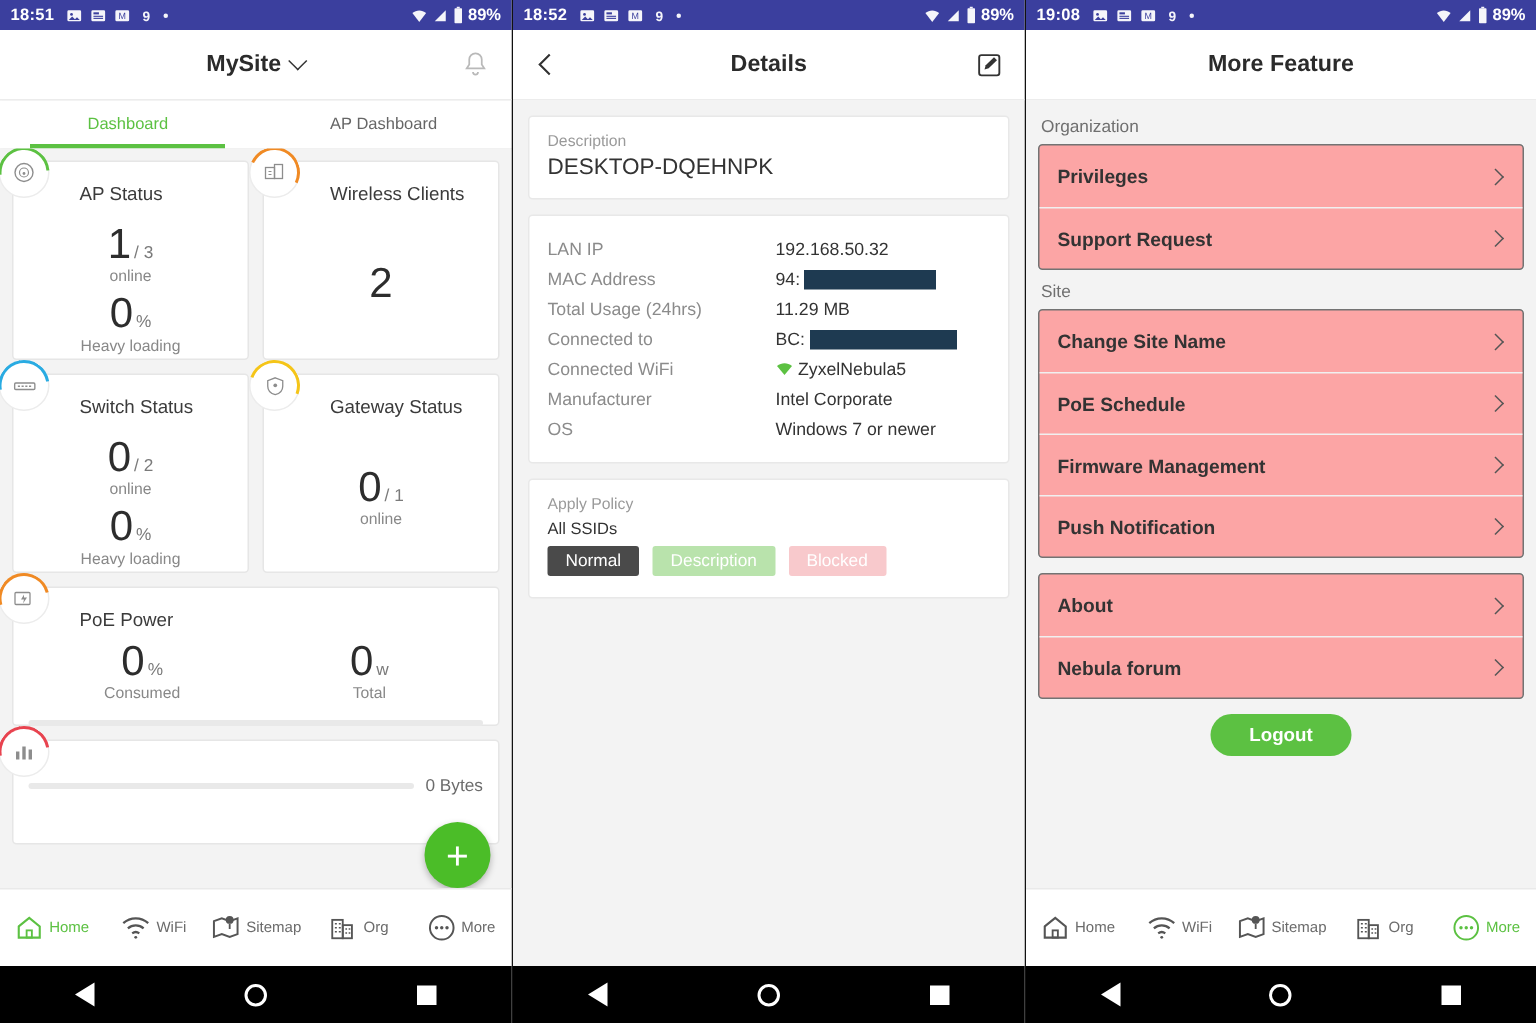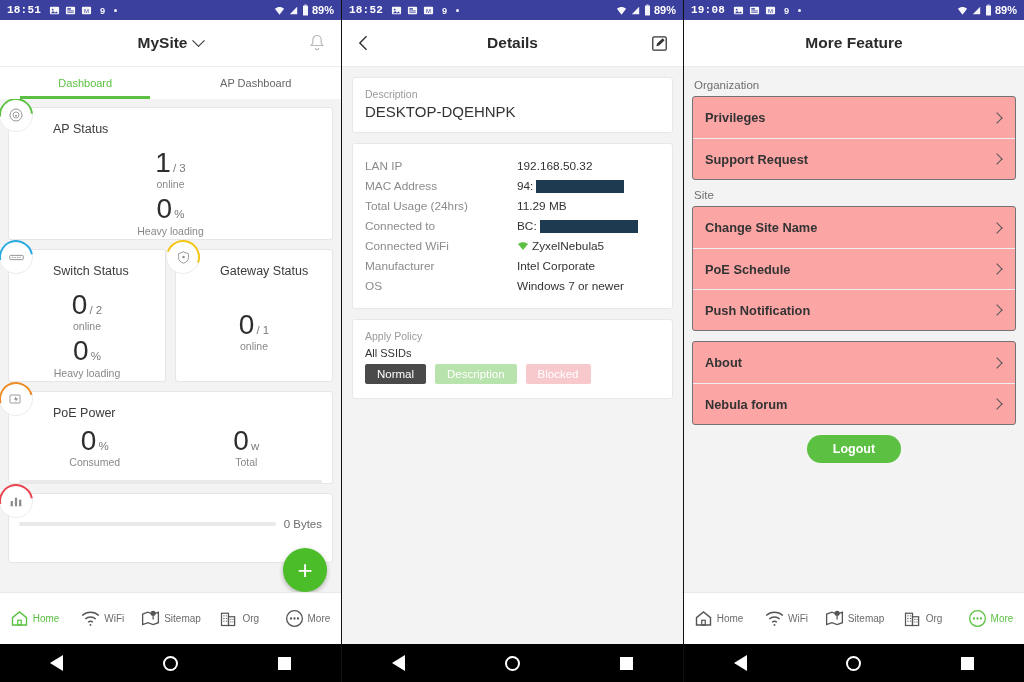--- a/index.html
+++ b/index.html
@@ -16,21 +16,21 @@
     border-right: 1px solid #111;
   }
   .phone:last-child { width: 340px; border-right: none; }
 
   
   .statusbar {
     height: 20px; background: #3b3f9e; color: #fff;
     display: flex; align-items: center; padding: 0 7px;
     font-size: 11px; flex: 0 0 20px;
   }
-  .sb-time { font-weight: 600; letter-spacing: .2px; font-family: Liberation Mono, monospace; }
+  .sb-time { font-weight: 600; letter-spacing: .2px; }
   .sb-icons { display: flex; align-items: center; gap: 5px; margin-left: 8px; }
   .sb-ic { width: 11px; height: 11px; display: inline-block; opacity: .95; }
   .sb-right { margin-left: auto; display: flex; align-items: center; gap: 3px; }
   .sb-batt-text { font-size: 11px; font-weight: 600; }
 
   
   .appbar {
     height: 47px; background: #fff; flex: 0 0 47px;
     display: flex; align-items: center; justify-content: center;
     position: relative; border-bottom: 1px solid #ececec;
@@ -245,20 +245,37 @@
                 <span class="card-title">AP Status</span>
               </div>
             <div class="stat-wrap">
               <div><span class="big">1</span><span class="small-sub">/ 3</span></div>
               <div class="unit-label">online</div>
               <div style="margin-top:4px"><span class="big">0</span><span class="small-sub">%</span></div>
               <div class="unit-label">Heavy loading</div>
             </div>
           </div>
 
+          <div class="card card-half" style="height:133px">
+            <div class="badge">
+              <div class="badge-arc" style="border-top-color:#f08a24;border-right-color:#f08a24;transform:rotate(-20deg)"></div>
+              <svg width="16" height="16" viewBox="0 0 24 24">
+                <rect x="3" y="7" width="9" height="11" fill="none" stroke="#8d8d8d" stroke-width="1.3"></rect>
+                <rect x="12" y="4" width="8" height="14" fill="none" stroke="#8d8d8d" stroke-width="1.3"></rect>
+                <path d="M6 11h3M6 14h3" stroke="#8d8d8d" stroke-width="1.1"></path>
+              </svg>
+            </div>
+            <div class="card-head">
+                <span class="spacer-badge"></span>
+                <span class="card-title">Wireless Clients</span>
+              </div>
+            <div class="stat-wrap" style="padding-top:32px">
+              <div class="big">2</div>
+            </div>
+          </div>
         </div>
 
         <div class="row">
           <div class="card card-half" style="height:133px">
             <div class="badge">
               <div class="badge-arc" style="border-top-color:#29abe2;border-left-color:#29abe2;transform:rotate(35deg)"></div>
               <svg width="17" height="17" viewBox="0 0 24 24">
                 <rect x="2.5" y="9" width="19" height="6" rx="1" fill="none" stroke="#8d8d8d" stroke-width="1.3"></rect>
                 <path d="M5.5 12h2M9 12h2M12.5 12h2M16 12h2" stroke="#8d8d8d" stroke-width="1.2"></path>
               </svg>
@@ -585,20 +602,24 @@
         <div class="list">
           <div class="list-item">
             <span>Change Site Name</span>
             <span class="chev"></span>
           </div>
           <div class="list-item">
             <span>PoE Schedule</span>
             <span class="chev"></span>
           </div>
           <div class="list-item">
+            <span>Firmware Management</span>
+            <span class="chev"></span>
+          </div>
+          <div class="list-item">
             <span>Push Notification</span>
             <span class="chev"></span>
           </div>
         </div>
 
         <div class="list" style="margin-top:10px">
           <div class="list-item">
             <span>About</span>
             <span class="chev"></span>
           </div>

